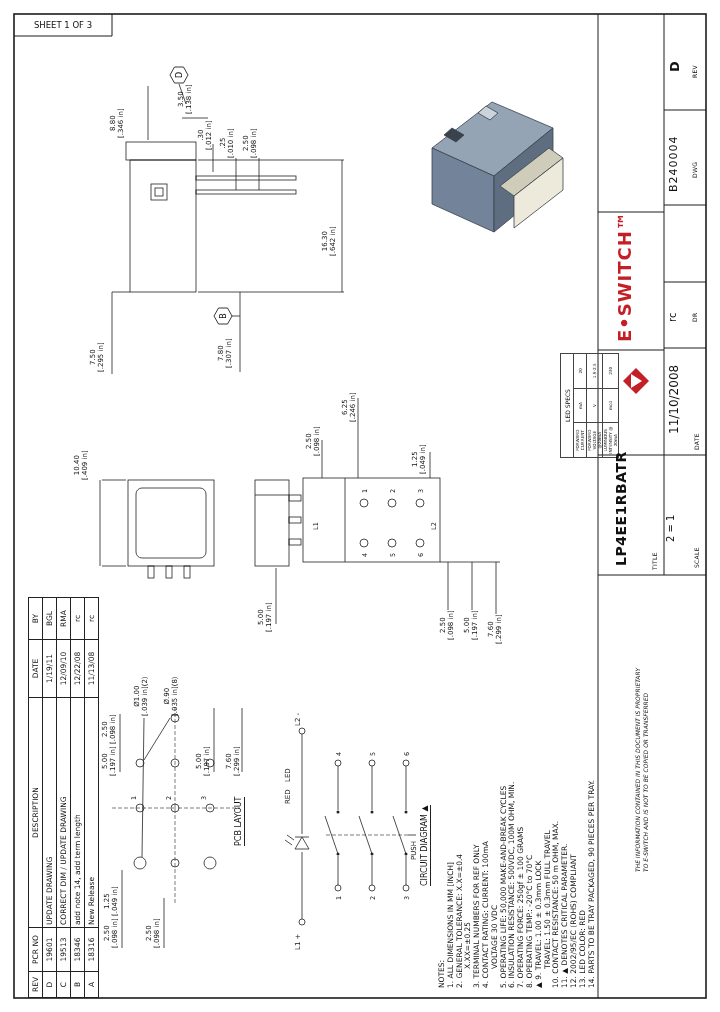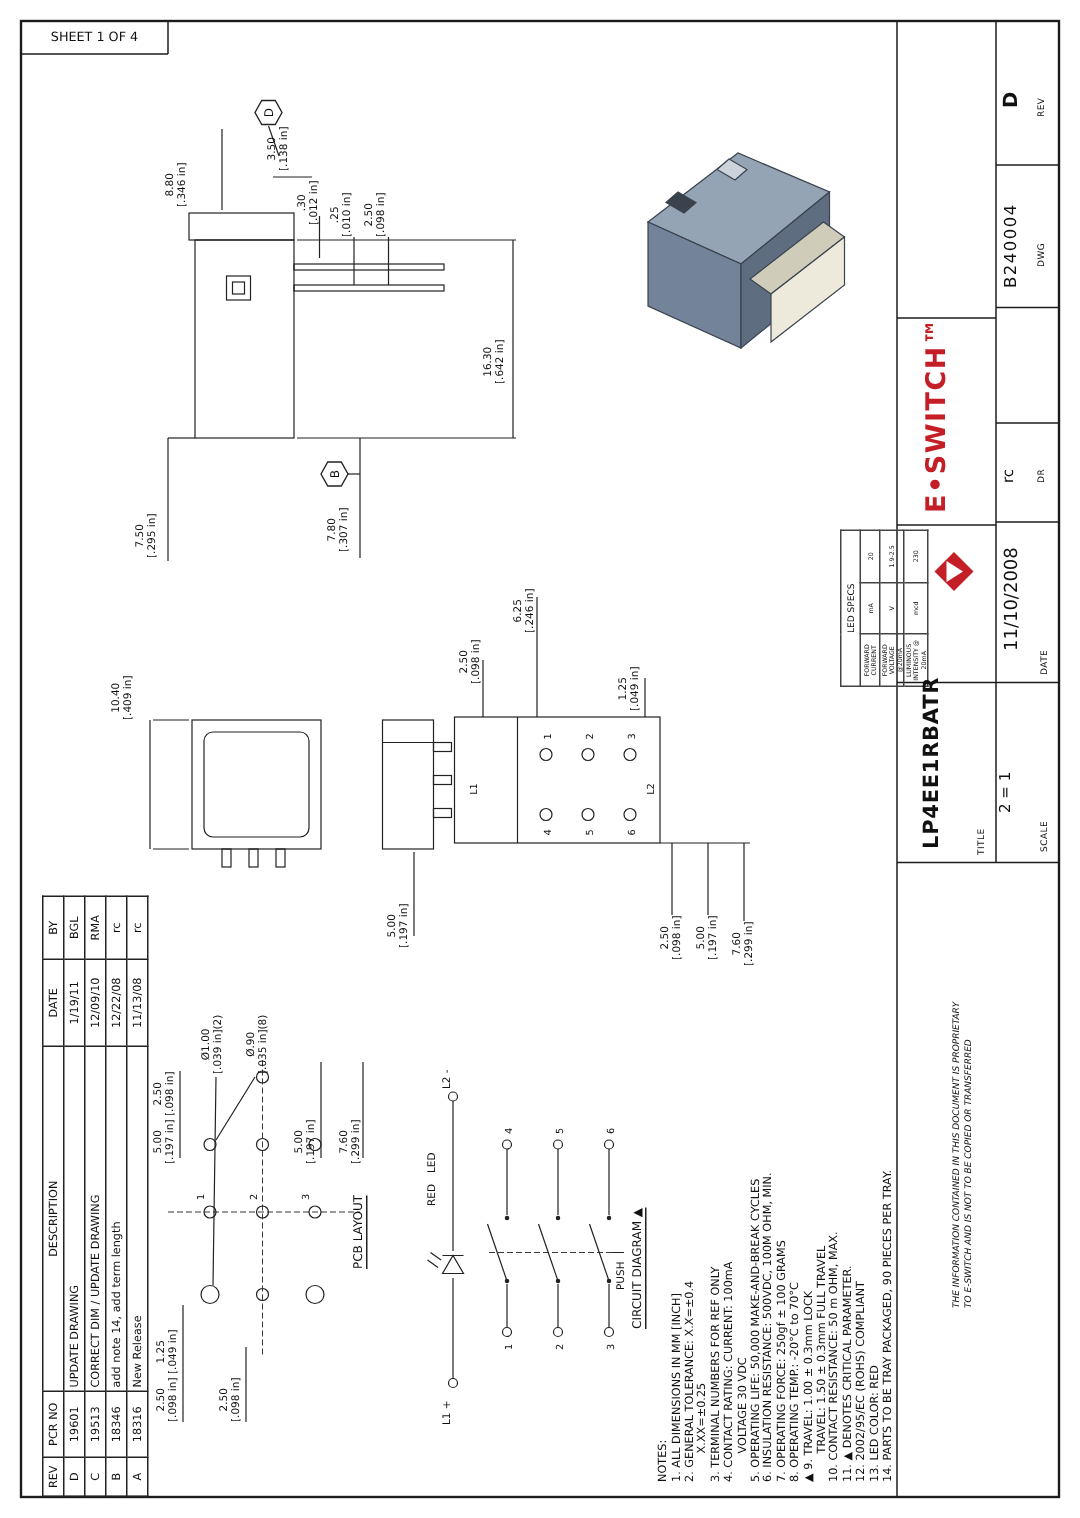--- a/index.html
+++ b/index.html
@@ -72,21 +72,21 @@
       <polygon points="514,196 563,158 563,190 514,228" fill="#edeadb"></polygon>
       <polygon points="452,128 464,135 456,142 444,135" fill="#39424d"></polygon>
       <polygon points="486,106 498,113 490,120 478,113" fill="#ccd3da"></polygon>
     </g>
     <g>
       <polygon points="636,368 649,381 636,394 623,381" fill="#c41f26" stroke="none"></polygon>
       <polygon points="631,374 642,381 631,388" fill="#ffffff" stroke="none"></polygon>
     </g>
   </svg>
 
-  <div class="sheetbox">SHEET 1 OF 4</div>
+  <div class="sheetbox">SHEET 1 OF 3</div>
 
   <div class="rlabel tb-small" style="left:692px;top:78px">REV</div>
   <div class="rlabel big-d" style="left:668px;top:72px">D</div>
   <div class="rlabel tb-small" style="left:692px;top:178px">DWG</div>
   <div class="rlabel dwgno" style="left:668px;top:192px">B240004</div>
   <div class="rlabel tb-small" style="left:692px;top:322px">DR</div>
   <div class="rlabel drval" style="left:668px;top:322px">rc</div>
   <div class="rlabel tb-small" style="left:694px;top:450px">DATE</div>
   <div class="rlabel dateval" style="left:668px;top:434px">11/10/2008</div>
   <div class="rlabel tb-small" style="left:694px;top:568px">SCALE</div>

